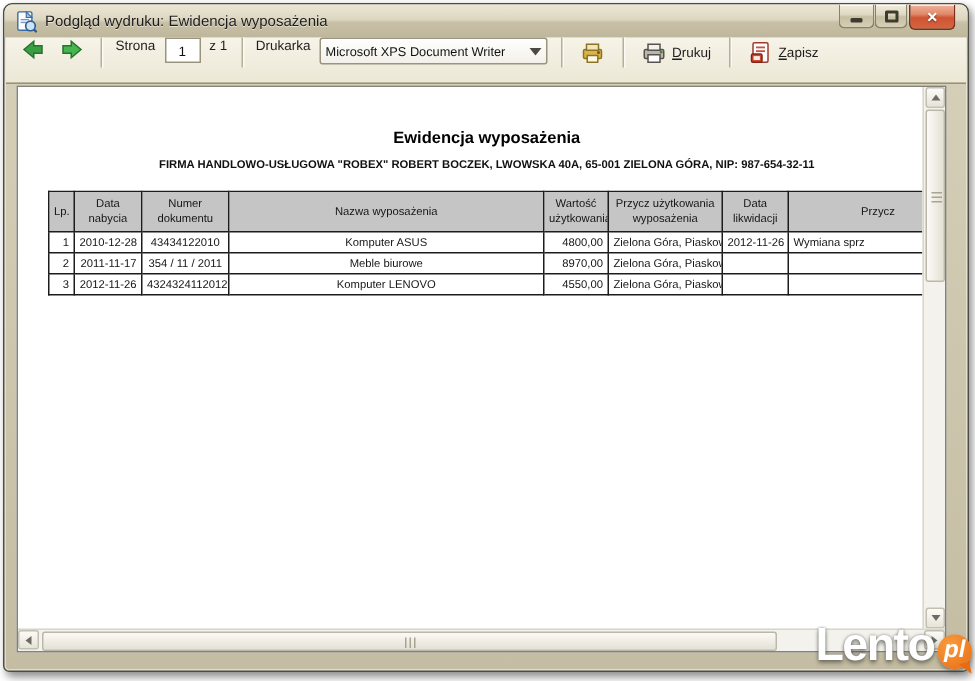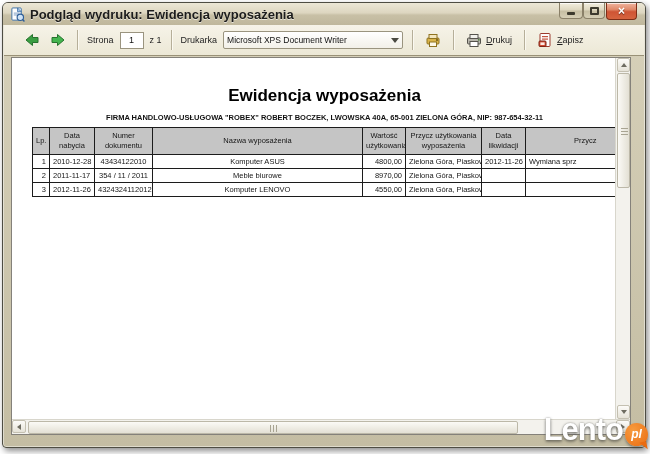--- a/index.html
+++ b/index.html
@@ -13,21 +13,21 @@
     border-radius:6px 6px 4px 4px;
     box-shadow:2px 3px 6px rgba(0,0,0,.45), inset 0 0 0 1px rgba(255,255,255,.45);
   }
   .titlebar {
     position:absolute; left:0; top:0; right:0; height:22px;
     background:linear-gradient(#ece7d6 0%, #ddd6c0 45%, #c8c0a6 55%, #bfb79c 100%);
     border-radius:5px 5px 0 0;
     display:flex; align-items:center; padding-left:7px;
   }
   .titlebar-icon { width:15px; height:15px; margin-right:5px; flex:0 0 auto; }
-  .title-text { font-size:13px; color:#1c1c1c; text-shadow:0 1px 0 rgba(255,255,255,.6); white-space:nowrap;font-weight:bold; }
+  .title-text { font-size:10px; color:#1c1c1c; text-shadow:0 1px 0 rgba(255,255,255,.6); white-space:nowrap; }
 
   .win-btn {
     position:absolute; top:0; height:16px;
     border:1px solid #8a8068; border-top:none;
     border-radius:0 0 4px 4px;
     background:linear-gradient(#f2eede 0%, #ded7c0 45%, #c7bfa3 55%, #d6cfb6 100%);
     box-shadow:inset 0 1px 0 rgba(255,255,255,.7);
     display:flex; align-items:center; justify-content:center;
     cursor:default;
   }
@@ -38,31 +38,31 @@
     border-color:#7e2d17; }
   .glyph-min { width:8px; height:3px; background:#3d3a2e; border-radius:1px; margin-top:5px; }
   .glyph-max { width:9px; height:8px; border:2px solid #3d3a2e; border-radius:1px; }
   .glyph-close { color:#fff; font-size:12px; font-weight:bold; line-height:1; text-shadow:0 1px 1px rgba(0,0,0,.5); }
 
   
   .toolbar {
     position:absolute; left:1px; right:1px; top:22px; height:31px;
     background:linear-gradient(#f6f3e8,#ece8d6);
     border-bottom:1px solid #999177;
-    display:flex; align-items:center; padding:0 18px; gap:6px;
+    display:flex; align-items:flex-start; padding:0 8px; gap:6px;
   }
   .tb-sep { width:1px; height:20px; background:#b6af99; box-shadow:1px 0 0 #fbf9f1; margin:0 3px; }
   .tb-label { font-size:9px; color:#1e1e1e; white-space:nowrap; }
   .nav-btn { width:20px; height:16px; display:flex; align-items:center; justify-content:center; cursor:pointer; }
   .page-input {
     width:24px; height:17px; border:1px solid #9a947f; background:#fff;
     font-size:9px; text-align:center; font-family:"Liberation Sans",sans-serif; color:#111;
   }
   .printer-select {
-    width:180px; height:18px; border:1px solid #9a947f; background:linear-gradient(#ffffff,#f2f0e8);
+    width:152px; height:18px; border:1px solid #9a947f; background:linear-gradient(#ffffff,#f2f0e8);
     display:flex; align-items:center; font-size:8.5px; color:#111; padding:0 3px;
     border-radius:2px; cursor:pointer; white-space:nowrap;
   }
   .printer-select .sel-text { flex:1 1 auto; overflow:hidden; }
   .dd-arrow { width:0; height:0; border-left:4px solid transparent; border-right:4px solid transparent; border-top:5px solid #4a4a42; margin-left:3px; }
   .tool-btn { display:flex; align-items:center; gap:4px; font-size:9px; color:#1e1e1e; padding:2px 3px; cursor:pointer; white-space:nowrap; }
   .tool-btn u { text-decoration:underline; }
   .icon16 { width:16px; height:16px; flex:0 0 auto; }
 
   
@@ -96,33 +96,33 @@
   .tri-right { width:0;height:0;border-top:3px solid transparent;border-bottom:3px solid transparent;border-left:4px solid #6e6c61; }
   .vs-thumb { position:absolute; left:1px; width:13px; top:15px; height:115px;
     background:linear-gradient(90deg,#fbfaf6,#e3e0d4); border:1px solid #bcb8a8; border-radius:2px; }
   .hs-thumb { position:absolute; top:1px; height:13px; left:16px; width:490px;
     background:linear-gradient(#fbfaf6,#e3e0d4); border:1px solid #bcb8a8; border-radius:2px; }
   .grip-v { position:absolute; left:3px; top:50%; width:7px; height:1px; background:#a8a492; box-shadow:0 3px 0 #a8a492, 0 -3px 0 #a8a492; }
   .grip-h { position:absolute; top:3px; left:50%; width:1px; height:7px; background:#a8a492; box-shadow:3px 0 0 #a8a492, -3px 0 0 #a8a492; }
 
   
   .doc-header { position:absolute; left:20px; top:28px; width:585px; text-align:center; }
-  .doc-title { font-size:17px; font-weight:bold; color:#000; }
+  .doc-title { font-size:11px; font-weight:bold; color:#000; }
   .doc-subtitle { font-size:7.5px; font-weight:bold; color:#111; margin-top:7px; white-space:nowrap; }
 
   .table-clip { position:absolute; left:20px; top:69px; width:586px; height:140px; overflow:hidden; }
   table.evtable { border-collapse:collapse; table-layout:fixed; width:673px; }
   .evtable th, .evtable td {
     border:1px solid #1c1c1c; font-size:7.5px; color:#161616;
     padding:1px 3px; overflow:hidden; white-space:nowrap;
   }
   .evtable th { background:#c5c5c5; font-weight:normal; text-align:center; height:27px; white-space:normal; line-height:1.35; }
   .evtable td { height:14px; background:#fff; }
   .evtable .c0{ width:17px; text-align:right; }
-  .evtable .c1{ width:45px; text-align:left; }
+  .evtable .c1{ width:45px; text-align:right; }
   .evtable .c2{ width:58px; text-align:center; }
   .evtable .c3{ width:210px; text-align:center; }
   .evtable .c4{ width:43px; text-align:right; }
   .evtable .c5{ width:76px; text-align:left; }
   .evtable .c6{ width:44px; text-align:center; }
   .evtable .c7{ width:180px; text-align:left; }
   .evtable th.c0, .evtable th.c1, .evtable th.c2, .evtable th.c3, .evtable th.c4,
   .evtable th.c5, .evtable th.c6 { text-align:center; }
   .evtable th.c7 { text-align:left; padding-left:48px; }
 
@@ -140,21 +140,21 @@
     background:radial-gradient(circle at 35% 30%, #f79b3e, #ea6c12);
     border-radius:50%;
     box-shadow:0 2px 3px rgba(60,60,55,.5);
     display:flex; align-items:center; justify-content:center;
   }
   .lento-bubble:after {
     content:""; position:absolute; right:1px; bottom:-4px;
     width:0; height:0; border-left:7px solid transparent; border-top:8px solid #e96a10;
     transform:rotate(-12deg);
   }
-  .lento-pl { font-size:12px; font-weight:bold; font-style:italic; color:#fff; position:relative; z-index:2; }
+  .lento-pl { font-size:16px; font-weight:bold; font-style:italic; color:#fff; position:relative; z-index:2; }
 </style>
 </head>
 <body>
 
 <div class="window">
 
   <div class="titlebar">
     <svg class="titlebar-icon" viewBox="0 0 16 16">
       <rect x="2" y="1" width="10" height="13" rx="1" fill="#fdfdfd" stroke="#3a6ea5" stroke-width="1"></rect>
       <path d="M8 1 L12 5 L8 5 Z" fill="#9ec1e8" stroke="#3a6ea5" stroke-width="0.8"></path>

